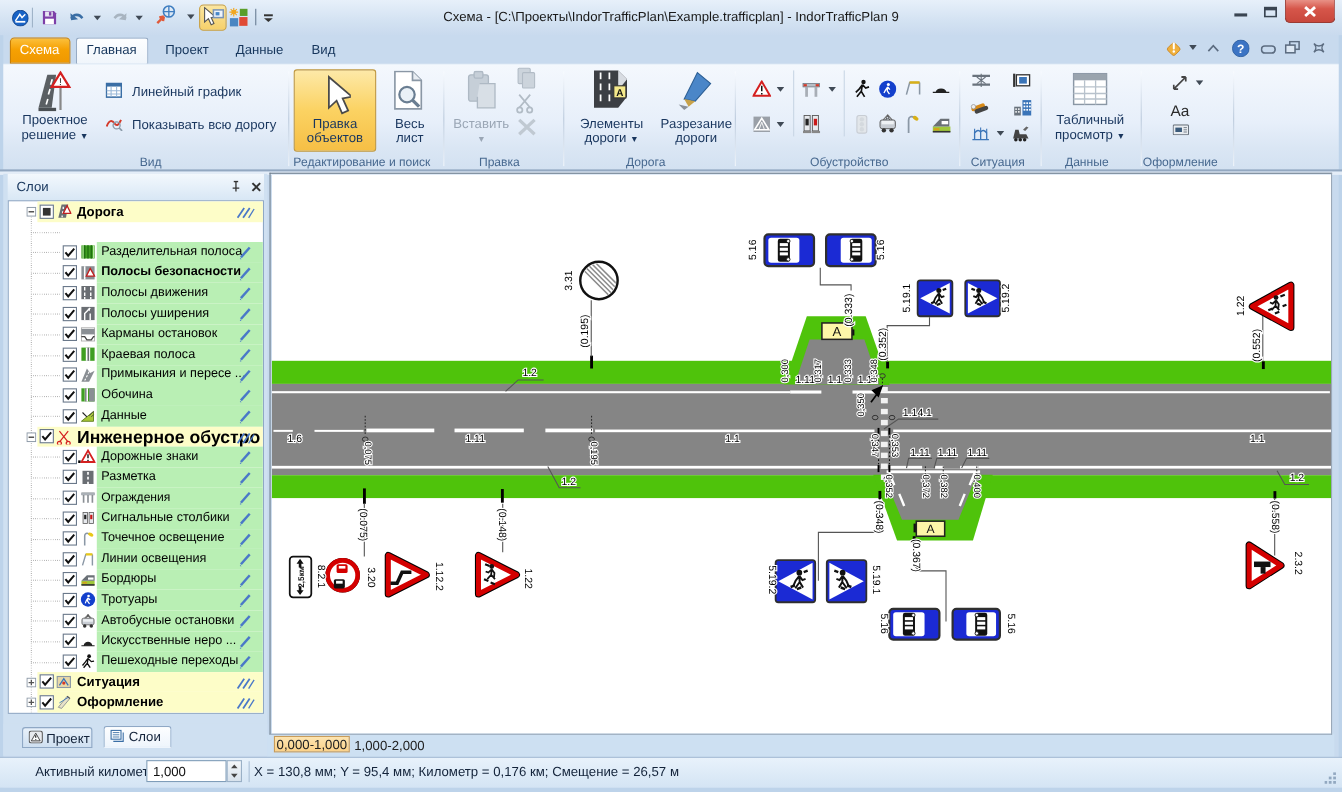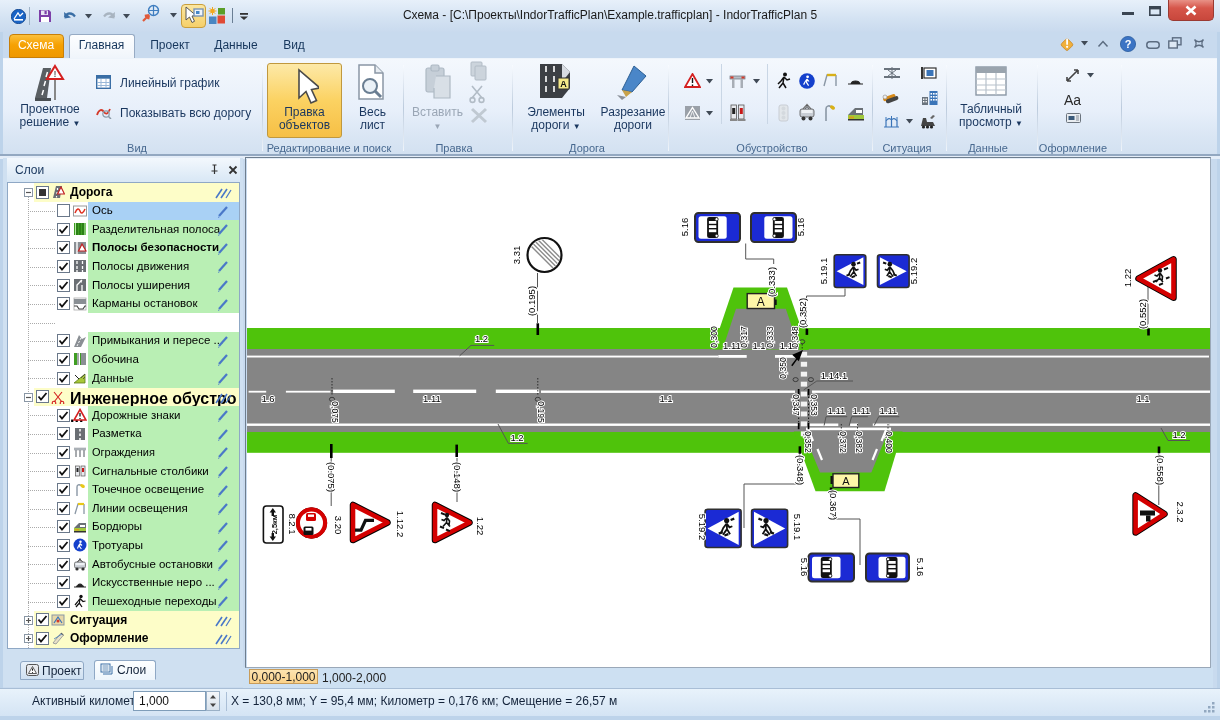--- a/index.html
+++ b/index.html
@@ -75,21 +75,21 @@
     <path d="M4.5 0 v8 M0.5 4 h8 M1.7 1.2 l5.6 5.6 M7.3 1.2 l-5.6 5.6" stroke="#f2a71f" stroke-width="1"></path>
     <rect x="10" y="1" width="7" height="6.5" fill="#5a9e28"></rect>
     <rect x="9.5" y="8.5" width="7.5" height="8" fill="#e04a35"></rect>
     <rect x="1" y="9.5" width="7.5" height="7.5" fill="#4a86c2"></rect>
   </svg>
 <div class="abs" style="left:232px;top:8px;width:1px;height:15px;background:#6a7e94;"></div>
 <svg class="abs" style="left:239px;top:12px;" width="10" height="8" viewBox="0 0 10 8">
     <rect x="1" y="1" width="8" height="1.8" fill="#333"></rect>
     <path d="M1 4.5 h8 l-4 3.5z" fill="#333"></path>
   </svg>
-<div class="abs" style="left:0;top:8px;width:1220px;text-align:center;font-size:12px;color:#1a1a1a;">Схема - [C:\Проекты\IndorTrafficPlan\Example.trafficplan] - IndorTrafficPlan 5</div>
+<div class="abs" style="left:0;top:8px;width:1220px;text-align:center;font-size:12px;color:#1a1a1a;">Схема - [C:\Проекты\IndorTrafficPlan\Example.trafficplan] - IndorTrafficPlan 9</div>
 <svg class="abs" style="left:1122px;top:12px;" width="12" height="4" viewBox="0 0 12 4">
     <rect width="12" height="3" fill="#3a4552"></rect>
   </svg>
 <svg class="abs" style="left:1149px;top:6px;" width="12" height="10" viewBox="0 0 12 10">
     <rect x="0.8" y="0.8" width="10.4" height="8.4" fill="none" stroke="#3a4552" stroke-width="1.6"></rect>
     <rect x="0.8" y="0.8" width="10.4" height="2.6" fill="#3a4552"></rect>
   </svg>
 <div class="abs" style="left:1168px;top:0;width:46px;height:21px;background:linear-gradient(#e89186,#d6564a 40%,#c8473c);border:1px solid #9a3a32;border-top:none;border-radius:0 0 5px 5px;"></div>
 <svg class="abs" style="left:1185px;top:5px;" width="12" height="11" viewBox="0 0 12 11">
     <path d="M1.5 1.5 L10.5 9.5 M10.5 1.5 L1.5 9.5" stroke="#fff" stroke-width="2.6"></path>
@@ -412,36 +412,20 @@
           <svg class="abs" style="left:-1px;top:-1px;" width="13" height="13" viewBox="0 0 13 13">
             <rect x="3" y="3" width="7" height="7" fill="#333"></rect>
           </svg>
         </div>
         <svg class="abs" style="left:43px;top:2px;" width="14" height="14" viewBox="0 0 14 14">
           <path d="M2 13 L5 1 h6 l-2 12 z" fill="#6a6e73"></path>
           <path d="M6.5 3 v2 M6 7 v2 M5.5 11 v1.5" stroke="#fff" stroke-width="1.2"></path>
           <path d="M10 2 L13.5 9 H6.5 Z" fill="#fff" stroke="#c02020" stroke-width="1.2"></path>
         </svg>
       </div>
-      <div class="trow" style="top:18.6px;">
-        <div class="rowbg" style="left:80px;width:151px;background:#a9d1f5;"></div>
-        <div class="abs" style="left:84px;top:2.5px;font-size:11.5px;">Ось</div>
-        <svg class="abs" style="left:208px;top:2px;" width="15" height="15" viewBox="0 0 15 15">
-          <path d="M2 13 L10 3 l2.5 2 L4.5 15 z" fill="none"></path>
-          <path d="M3 12 L11 3" stroke="#4a78c8" stroke-width="2.2"></path>
-          <path d="M2 13.5 l1.5 0.4 -1 -1.6 z" fill="#4a78c8"></path>
-        </svg>
-        <div class="chk" style="left:49px;">
-          <svg class="abs" style="left:-1px;top:-1px;" width="13" height="13" viewBox="0 0 13 13"></svg>
-        </div>
-        <svg class="abs" style="left:65px;top:2px;" width="14" height="14" viewBox="0 0 14 14">
-          <rect x="0.5" y="2" width="13" height="10" fill="#fff" stroke="#999" stroke-width="1"></rect>
-          <path d="M2 9 C4 4 6 4 7 7 C8 10 10 10 12 5" stroke="#e03020" stroke-width="1.5" fill="none"></path>
-        </svg>
-      </div>
       <div class="trow" style="top:37.2px;">
         <div class="rowbg" style="left:80px;width:151px;background:#b9efb4;"></div>
         <div class="abs" style="left:84px;top:2.5px;font-size:11.5px;">Разделительная полоса</div>
         <svg class="abs" style="left:208px;top:2px;" width="15" height="15" viewBox="0 0 15 15">
           <path d="M2 13 L10 3 l2.5 2 L4.5 15 z" fill="none"></path>
           <path d="M3 12 L11 3" stroke="#4a78c8" stroke-width="2.2"></path>
           <path d="M2 13.5 l1.5 0.4 -1 -1.6 z" fill="#4a78c8"></path>
         </svg>
         <div class="chk" style="left:49px;">
           <svg class="abs" style="left:-1px;top:-1px;" width="13" height="13" viewBox="0 0 13 13">
@@ -520,20 +504,39 @@
         </svg>
         <div class="chk" style="left:49px;">
           <svg class="abs" style="left:-1px;top:-1px;" width="13" height="13" viewBox="0 0 13 13">
             <path d="M2.5 6.5 L5 9.5 L10.5 3" stroke="#111" stroke-width="1.8" fill="none"></path>
           </svg>
         </div>
         <svg class="abs" style="left:65px;top:2px;" width="14" height="14" viewBox="0 0 14 14">
           <rect x="1" y="1" width="12" height="12" fill="#fff" stroke="#aaa" stroke-width="0.8"></rect>
           <path d="M1 9 h3 l2 3 h4 l2 -3 h1" fill="none" stroke="#444" stroke-width="1.2"></path>
           <rect x="1" y="2" width="12" height="5" fill="#8a8f94"></rect>
+        </svg>
+      </div>
+      <div class="trow" style="top:130.2px;">
+        <div class="rowbg" style="left:80px;width:151px;background:#b9efb4;"></div>
+        <div class="abs" style="left:84px;top:2.5px;font-size:11.5px;">Краевая полоса</div>
+        <svg class="abs" style="left:208px;top:2px;" width="15" height="15" viewBox="0 0 15 15">
+          <path d="M2 13 L10 3 l2.5 2 L4.5 15 z" fill="none"></path>
+          <path d="M3 12 L11 3" stroke="#4a78c8" stroke-width="2.2"></path>
+          <path d="M2 13.5 l1.5 0.4 -1 -1.6 z" fill="#4a78c8"></path>
+        </svg>
+        <div class="chk" style="left:49px;">
+          <svg class="abs" style="left:-1px;top:-1px;" width="13" height="13" viewBox="0 0 13 13">
+            <path d="M2.5 6.5 L5 9.5 L10.5 3" stroke="#111" stroke-width="1.8" fill="none"></path>
+          </svg>
+        </div>
+        <svg class="abs" style="left:65px;top:2px;" width="14" height="14" viewBox="0 0 14 14">
+          <rect x="1" y="1" width="12" height="12" fill="#3f9e22"></rect>
+          <rect x="5" y="1" width="4" height="12" fill="#fff"></rect>
+          <rect x="6.5" y="1" width="1.5" height="12" fill="#6a6e73"></rect>
         </svg>
       </div>
       <div class="trow" style="top:148.8px;padding-left:32px;">
         <div class="rowbg" style="left:80px;width:151px;background:#b9efb4;"></div>
         <div class="abs" style="left:84px;top:2.5px;font-size:11.5px;">Примыкания и пересе ...</div>
         <svg class="abs" style="left:208px;top:2px;" width="15" height="15" viewBox="0 0 15 15">
           <path d="M2 13 L10 3 l2.5 2 L4.5 15 z" fill="none"></path>
           <path d="M3 12 L11 3" stroke="#4a78c8" stroke-width="2.2"></path>
           <path d="M2 13.5 l1.5 0.4 -1 -1.6 z" fill="#4a78c8"></path>
         </svg>

